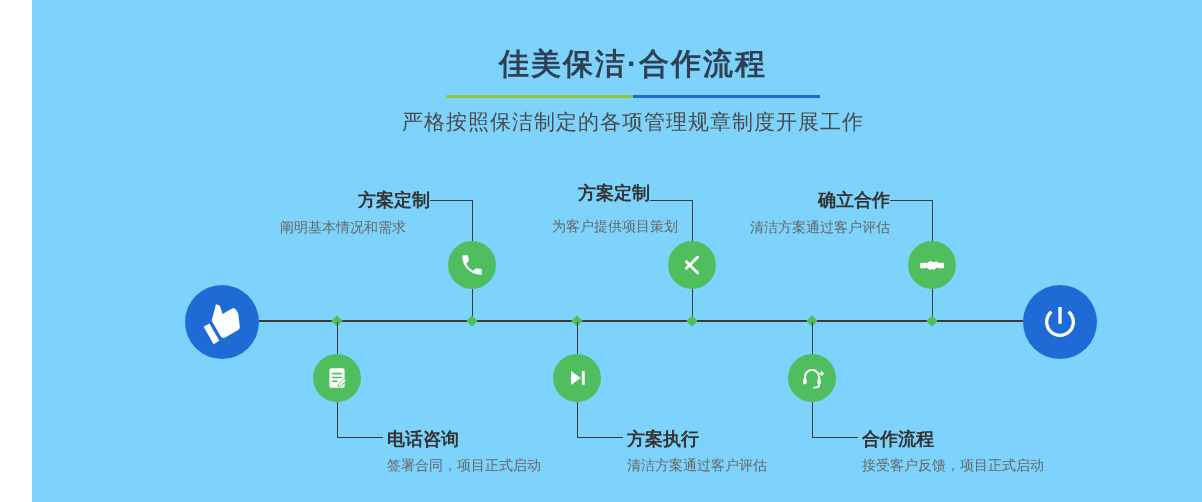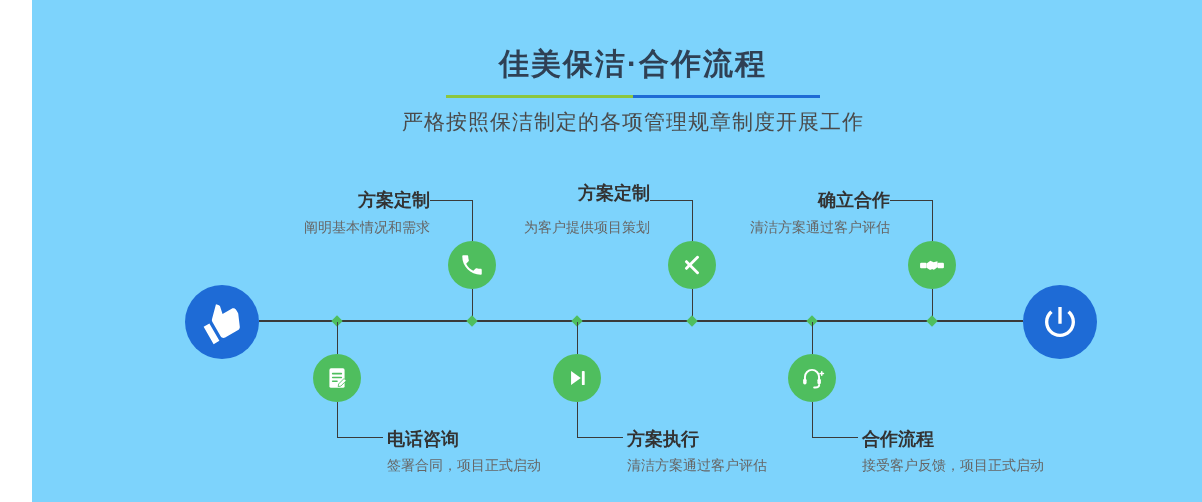--- a/index.html
+++ b/index.html
@@ -59,37 +59,37 @@
   <div class="node" style="left:991px;top:285px;">
     <span>
       <svg width="40" height="40" viewBox="0 0 24 24" fill="#fff">
           <path d="M13 3h-2v10h2V3zm4.83 2.17l-1.42 1.42C17.99 7.86 19 9.81 19 12c0 3.87-3.13 7-7 7s-7-3.13-7-7c0-2.19 1.01-4.14 2.58-5.41L6.17 5.17C4.23 6.82 3 9.26 3 12c0 4.97 4.03 9 9 9s9-4.03 9-9c0-2.74-1.23-5.18-3.17-6.83z"></path>
         </svg>
     </span>
   </div>
 
   <div>
     <div class="step-title t-anchor" style="right:804px;top:189px;">方案定制</div>
-    <div class="step-desc t-anchor" style="right:804px;top:218px;text-align:right;">阐明基本情况和需求</div>
+    <div class="step-desc t-anchor" style="right:828px;top:218px;text-align:right;">阐明基本情况和需求</div>
     <div class="hline" style="left:398px;top:200px;width:42px;"></div>
     <div class="vline" style="left:440px;top:200px;height:41px;"></div>
     <div class="step-circle" style="left:416px;top:241px;">
       <span>
         <svg width="26" height="26" viewBox="0 0 24 24" fill="#fff">
             <path d="M6.62 10.79c1.44 2.83 3.76 5.14 6.59 6.59l2.2-2.2c.27-.27.67-.36 1.02-.24 1.12.37 2.33.57 3.57.57.55 0 1 .45 1 1V20c0 .55-.45 1-1 1-9.39 0-17-7.61-17-17 0-.55.45-1 1-1h3.5c.55 0 1 .45 1 1 0 1.25.2 2.45.57 3.57.11.35.03.74-.25 1.02l-2.2 2.2z"></path>
           </svg>
       </span>
     </div>
     <div class="vline" style="left:440px;top:289px;height:31px;"></div>
     <div class="diamond" style="left:436px;top:317px;"></div>
   </div>
 
   <div>
     <div class="step-title t-anchor" style="right:584px;top:182px;">方案定制</div>
-    <div class="step-desc t-anchor" style="right:584px;top:218px;">为客户提供项目策划</div>
+    <div class="step-desc t-anchor" style="right:556px;top:218px;font-family:Liberation Serif, serif;">为客户提供项目策划</div>
     <div class="hline" style="left:618px;top:200px;width:42px;"></div>
     <div class="vline" style="left:660px;top:200px;height:41px;"></div>
     <div class="step-circle" style="left:636px;top:241px;">
       <span>
         <svg width="26" height="26" viewBox="0 0 24 24" fill="#fff">
           <rect x="10.7" y="1.5" width="2.6" height="17" rx="1" transform="rotate(45 12 10)"></rect>
           <rect x="10.7" y="5.5" width="2.6" height="17" rx="1" transform="rotate(-45 12 14)"></rect>
         </svg>
       </span>
     </div>

